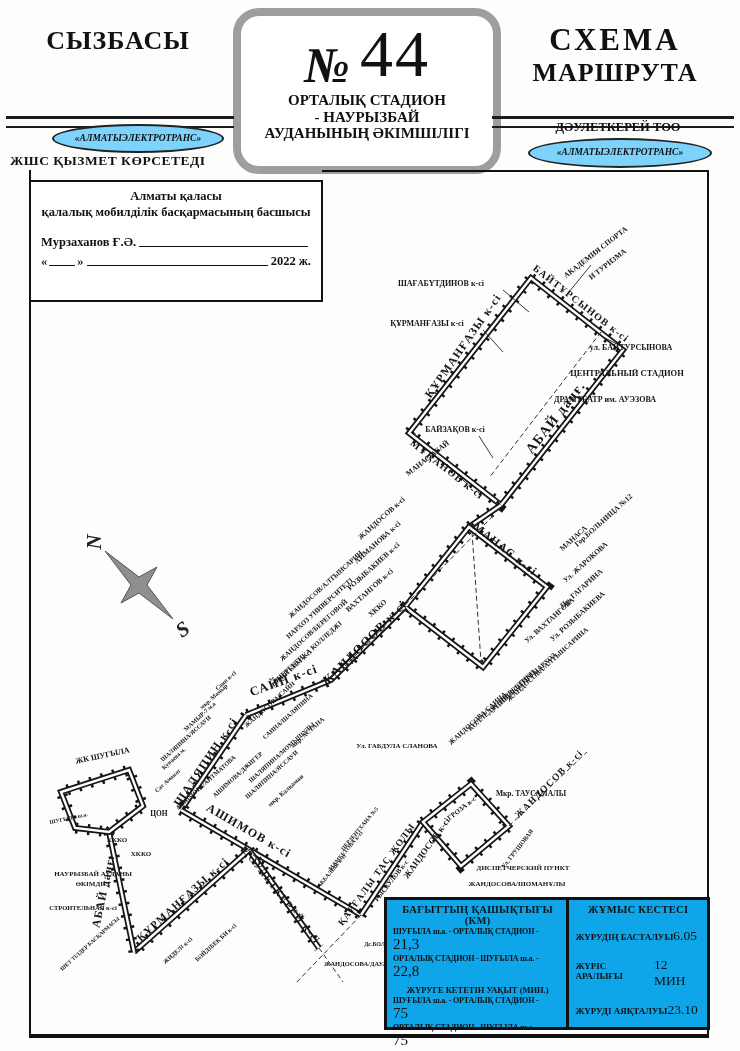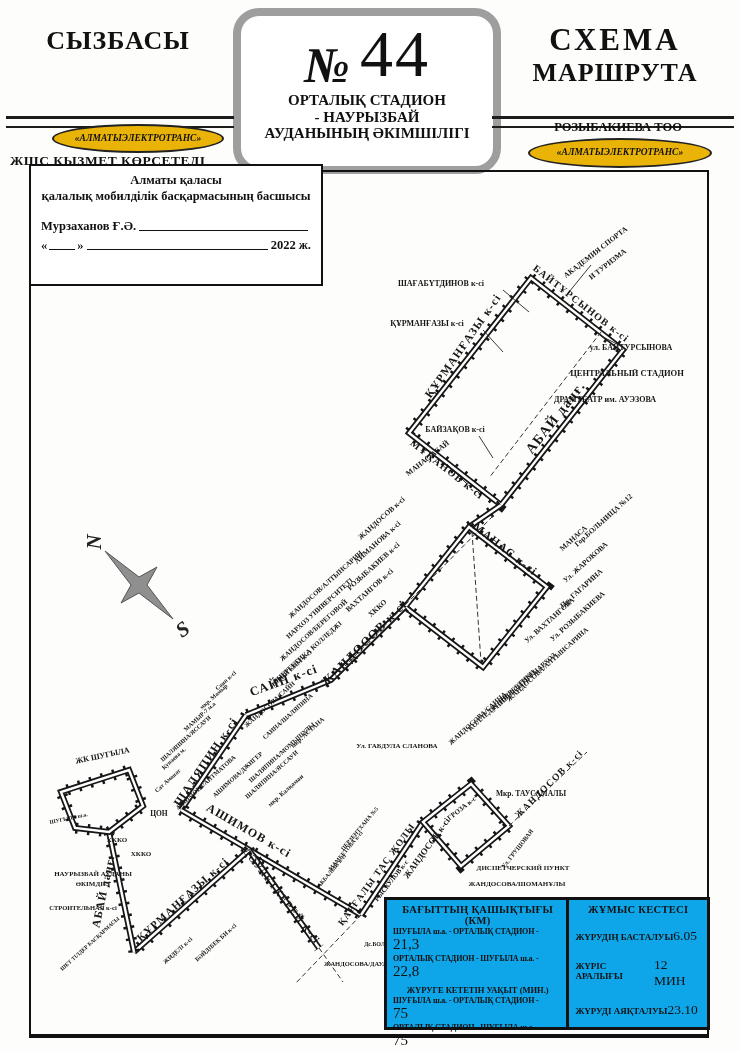--- a/index.html
+++ b/index.html
@@ -15,27 +15,27 @@
   .no-box{left:233px;top:8px;width:252px;height:150px;border:8px solid #9e9e9e;
           border-radius:26px;background:#fff;text-align:center;}
   .no-row{display:flex;justify-content:center;align-items:baseline;height:74px;}
   .no-sym{font-style:italic;font-size:50px;font-weight:bold;margin-right:10px;position:relative;top:6px;}
   .no-num{font-size:66px;font-weight:normal;letter-spacing:2px;}
   .no-name{font-size:15px;font-weight:bold;line-height:1.1;margin-top:2px;}
   .rule{height:7px;border-top:3.5px solid #1c1c1c;border-bottom:2.5px solid #1c1c1c;}
   .rule-left{left:6px;top:116px;width:228px;}
   .rule-right{left:492px;top:116px;width:242px;}
   .oval{border:2px solid #222;border-radius:50%;text-align:center;
-        font-weight:bold;font-style:italic;background:#eab308;}
+        font-weight:bold;font-style:italic;background:#7dd3fc;}
   .oval-left{left:52px;top:124px;width:168px;height:25px;font-size:9.5px;line-height:24px;}
   .oval-right{left:528px;top:138px;width:180px;height:26px;font-size:9.5px;line-height:25px;}
   .left-sub{left:10px;top:153px;width:252px;font-size:13.5px;font-weight:bold;letter-spacing:.5px;}
   .right-op{left:530px;top:120px;width:176px;font-size:12.5px;font-weight:bold;text-align:center;}
   
-  .sig-box{left:29px;top:164px;width:294px;height:122px;border:2.5px solid #111;
+  .sig-box{left:29px;top:180px;width:294px;height:122px;border:2.5px solid #111;
            background:#fff;z-index:3;padding:6px 10px;box-sizing:border-box;}
   .sig-c{text-align:center;font-size:12.5px;font-weight:bold;line-height:1.3;}
   .sig-row{display:flex;align-items:flex-end;font-size:12.5px;font-weight:bold;margin-top:14px;}
   .fill-line{flex:1;border-bottom:1.4px solid #111;margin:0 3px 3px 3px;height:10px;}
   .short-line{width:26px;border-bottom:1.4px solid #111;margin:0 2px 3px 2px;height:10px;}
   
   .map-top-line{left:322px;top:170px;width:387px;border-top:2px solid #111;z-index:2;}
   .map-frame{left:29px;top:170px;width:680px;height:868px;border-left:2px solid #111;
              border-right:2px solid #111;border-bottom:4px solid #111;box-sizing:border-box;}
   svg.map{position:absolute;left:0;top:0;}
@@ -86,21 +86,21 @@
   <div class="abs hdr-right">
     <div class="l1">СХЕМА</div>
     <div class="l2">МАРШРУТА</div>
   </div>
 
   <div class="abs rule rule-left"></div>
   <div class="abs rule rule-right"></div>
 
   <div class="abs oval oval-left">«АЛМАТЫЭЛЕКТРОТРАНС»</div>
   <div class="abs left-sub">ЖШС  ҚЫЗМЕТ КӨРСЕТЕДІ</div>
-  <div class="abs right-op">РОЗЫБАКИЕВА ТОО</div>
+  <div class="abs right-op">ДӘУЛЕТКЕРЕЙ ТОО</div>
   <div class="abs oval oval-right">«АЛМАТЫЭЛЕКТРОТРАНС»</div>
 
   <div class="abs map-top-line"></div>
 
   <div class="abs sig-box">
     <div class="sig-c">Алматы қаласы</div>
     <div class="sig-c">қалалық мобилділік басқармасының басшысы</div>
     <div class="sig-row">
       <span>Мурзаханов Ғ.Ә.</span>
       <span class="fill-line"></span>

